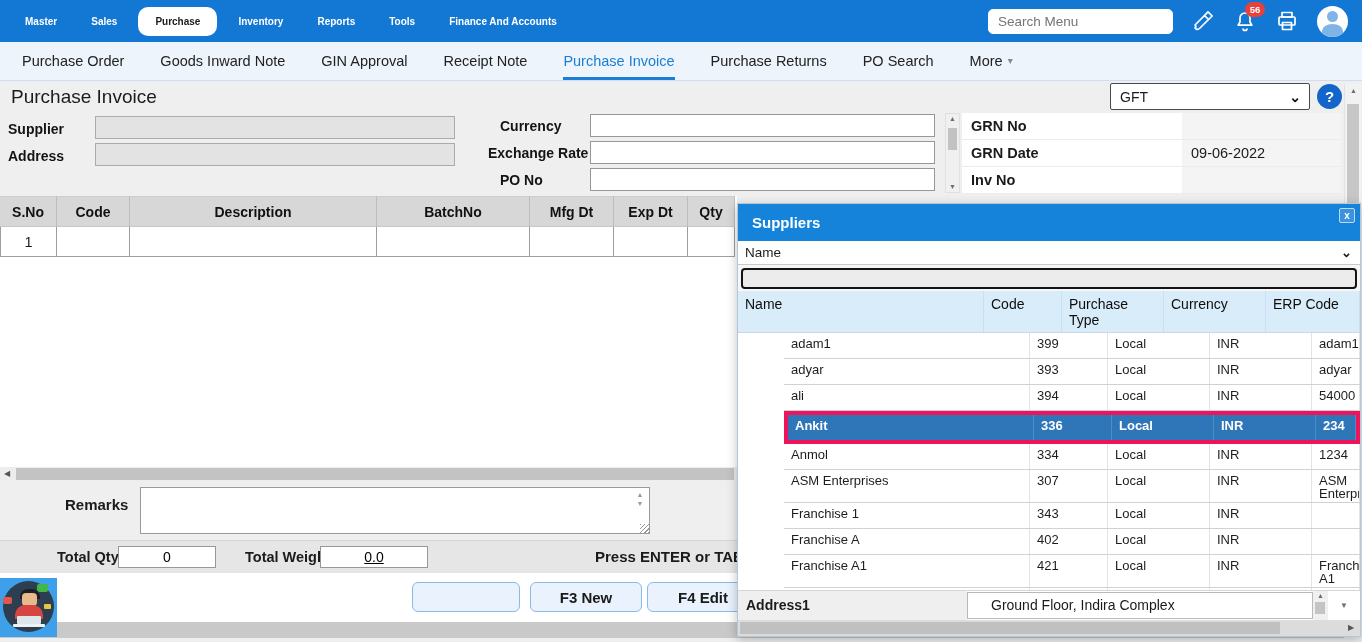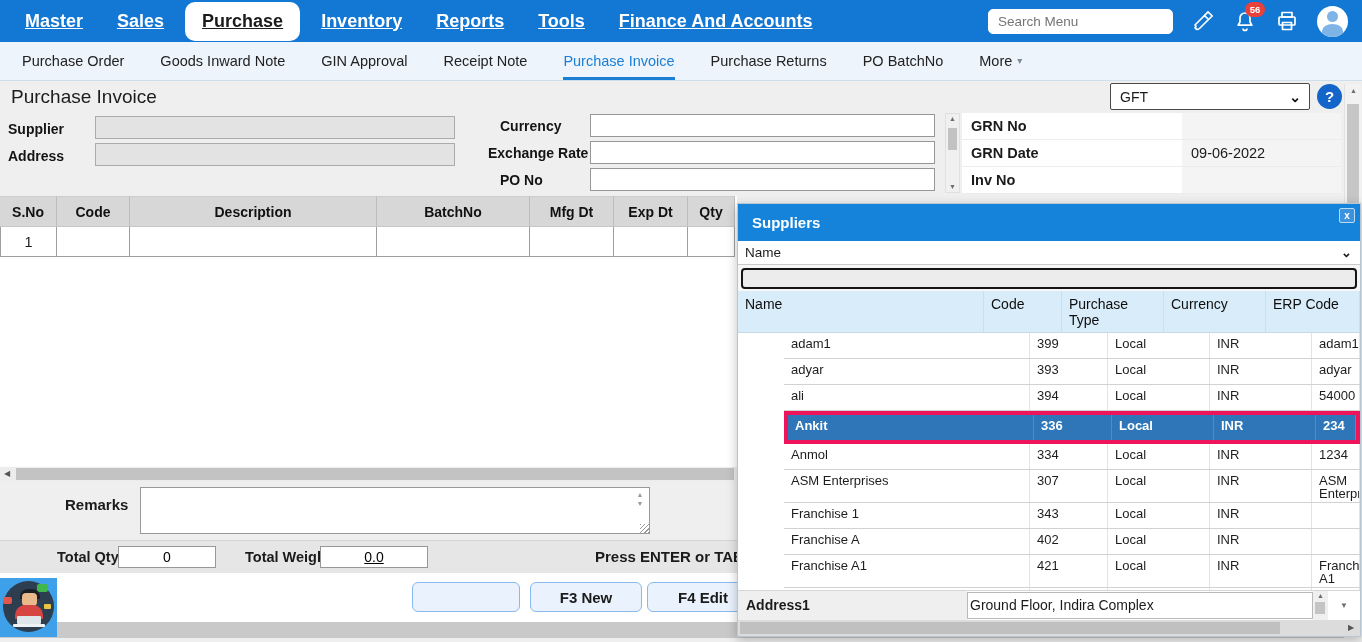--- a/index.html
+++ b/index.html
@@ -6,21 +6,21 @@
   html,body { margin:0; padding:0; }
   body {
     width:1362px; height:642px; position:relative; overflow:hidden;
     font-family:"Liberation Sans", sans-serif; background:#efefef; color:#1b1b1b;
   }
 
   
   .topnav { position:absolute; top:0; left:0; width:1362px; height:42px;
     background:#1377d4; display:flex; align-items:center; z-index:30; }
   .main-menu { display:flex; align-items:center; gap:8px; padding-left:12px; }
-  .menu-item { color:#fff; font-weight:700; font-size:18px; padding:7px 13px; cursor:pointer; white-space:nowrap;text-decoration:underline; }
+  .menu-item { color:#fff; font-weight:700; font-size:10px; padding:7px 13px; cursor:pointer; white-space:nowrap; }
   .menu-item.active { background:#fff; color:#1b1b1b; border-radius:10px; padding:9px 17px; }
   .topnav-right { margin-left:auto; display:flex; align-items:center; gap:18px; padding-right:14px; }
   .search-menu { width:185px; height:25px; border-radius:5px; border:1px solid #fff;
     padding:0 9px; font-size:13.5px; font-family:"Liberation Sans",sans-serif; color:#333; outline:none; }
   .tool-icon { width:24px; height:24px; position:relative; cursor:pointer; }
   .badge { position:absolute; top:-7px; left:12px; min-width:20px; height:15px; background:#e8403a;
     color:#fff; font-size:9.5px; font-weight:700; border-radius:8px; display:flex;
     align-items:center; justify-content:center; padding:0 4px; }
   .avatar { width:31px; height:31px; border-radius:50%; background:#fff; position:relative; overflow:hidden; cursor:pointer; }
   .avatar .head { position:absolute; top:5px; left:10px; width:11px; height:11px; border-radius:50%; background:#7fb5e6; }
@@ -141,21 +141,21 @@
   .prow { display:grid; grid-template-columns:246px 78px 102px 102px 1fr; background:#fff;
     border-bottom:1px solid #d2d2d2; min-height:26px; cursor:pointer;margin-left:46px; }
   .prow.tall { min-height:31px; }
   .prow .pcell { font-size:13px; color:#1d1d1d; padding:4px 3px 2px 7px; border-right:1px solid #e3e3e3;
     line-height:13px; overflow:hidden; }
   .prow.sel { background:#2e76b8; border:4px solid #ED145B; min-height:33px; }
   .prow.sel .pcell { color:#fff; font-weight:700; border-right-color:#4e8cc4; padding-top:4px; }
   .paddr { display:grid; grid-template-columns:229px 346px 15px 1fr; flex:0 0 30px; background:#fff;
     border-top:1px solid #d6d6d6; }
   .paddr .alabel { background:#efefef; font-weight:700; font-size:14px; padding:6px 0 0 8px; }
-  .paddr .avalue { background:#fff; border:1px solid #b9b9b9; font-size:14px; padding:4px 0 0 2px; margin:1px 0; }
+  .paddr .avalue { background:#fff; border:1px solid #b9b9b9; font-size:14px; padding:4px 0 0 23px; margin:1px 0; }
   .paddr .ascroll { background:#f0f0f0; position:relative; }
   .paddr .ascroll .thumb { position:absolute; top:11px; left:2px; width:10px; height:12px; background:#c4c4c4; }
   .paddr .darr { color:#6e6e6e; font-size:8px; text-align:center; padding-top:10px; cursor:pointer; }
   .phscroll { flex:0 0 16px; background:#dcdcdc; position:relative; }
   .phscroll .thumb { position:absolute; left:2px; top:2px; width:540px; height:12px; background:#c0c0c0; cursor:pointer; }
   .phscroll .rarr { position:absolute; right:2px; top:0; width:14px; height:16px; color:#555; font-size:8px;
     line-height:16px; text-align:center; cursor:pointer; }
 </style>
 </head>
 <body>
@@ -212,21 +212,21 @@
     <div class="subnav-item">
       <span>Receipt Note</span>
     </div>
     <div class="subnav-item active">
       <span>Purchase Invoice</span>
     </div>
     <div class="subnav-item">
       <span>Purchase Returns</span>
     </div>
     <div class="subnav-item">
-      <span>PO BatchNo</span>
+      <span>PO Search</span>
     </div>
     <div class="subnav-item">
       <span>More</span>
       <span class="caret">▾</span>
     </div>
   </div>
 
 <div class="page-title">Purchase Invoice</div>
 <div class="company-select">
   <span>GFT</span>

